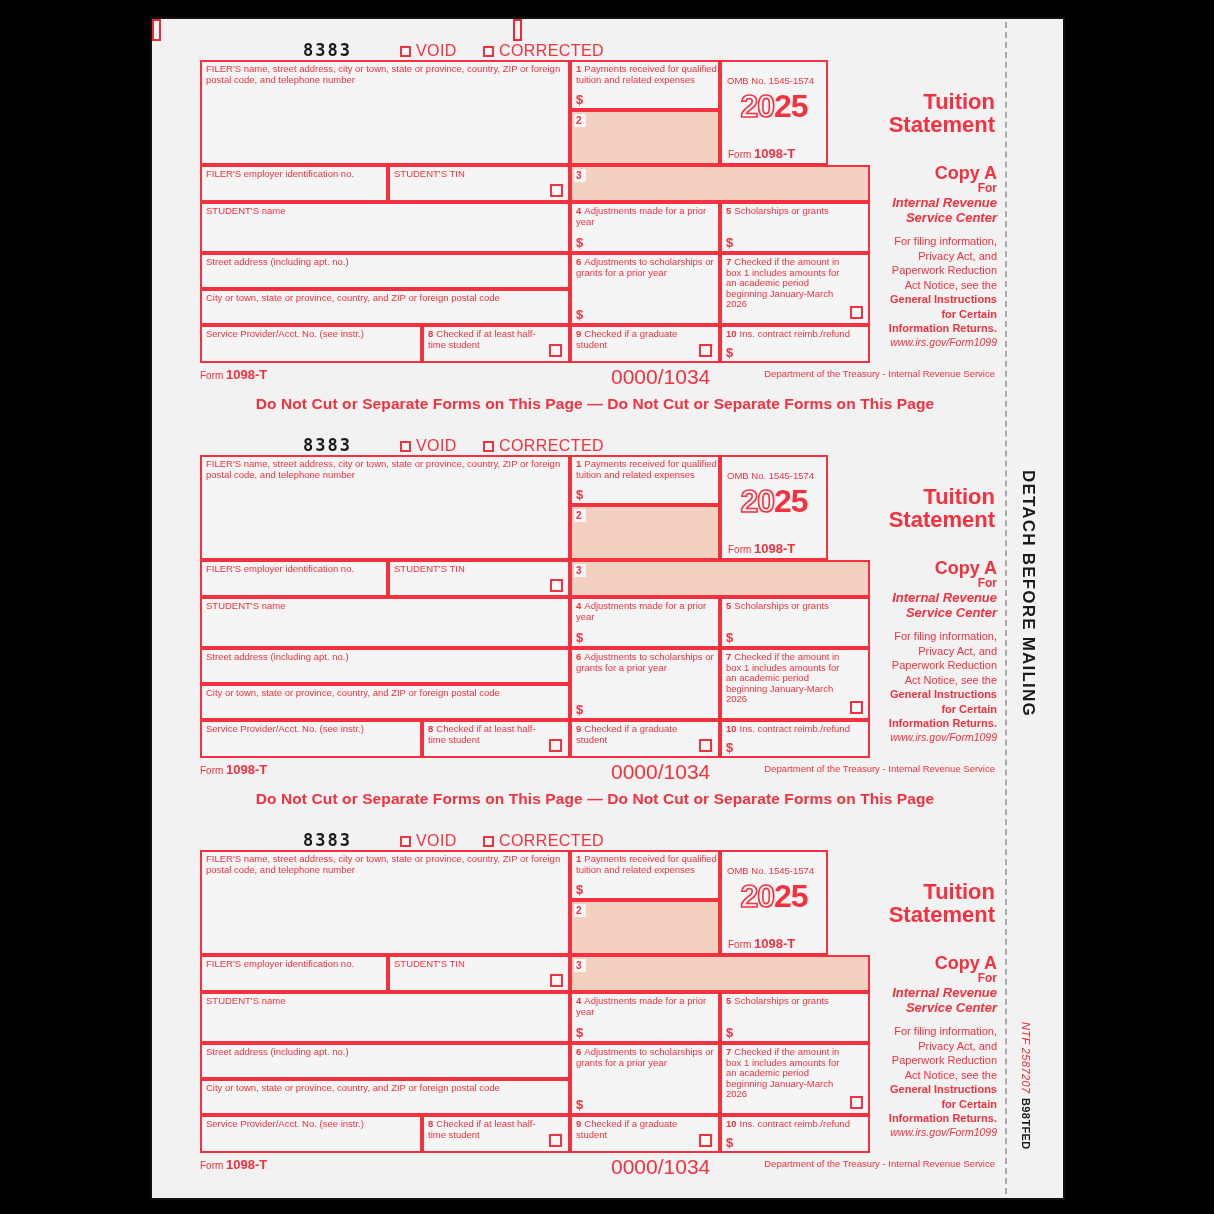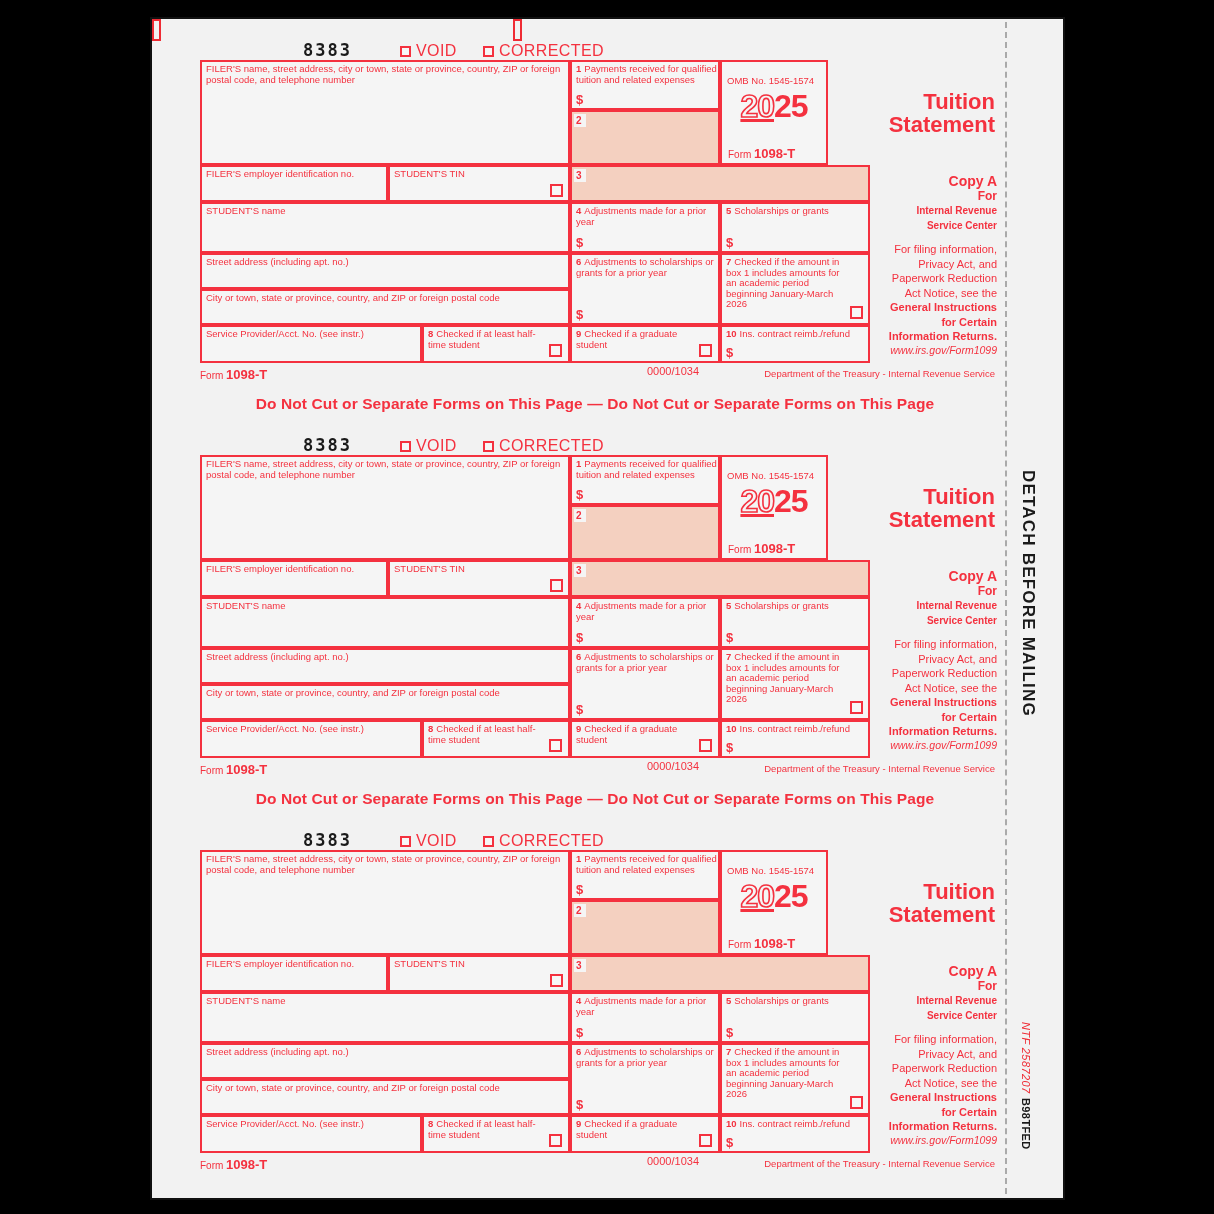--- a/index.html
+++ b/index.html
@@ -66,37 +66,37 @@
   .dol{position:absolute;left:4px;bottom:1px;font-size:13px;font-weight:bold;}
   .mini{
     position:absolute;width:13px;height:13px;border:2px solid #f4313f;
     background:#f7f7f7;box-sizing:border-box;
   }
 
   .omb{position:absolute;box-sizing:border-box;border:2px solid #f4313f;background:#f5f5f5;}
   .ombtxt{position:absolute;left:5px;top:13px;font-size:9.5px;}
   .yr{position:absolute;left:0;top:26px;width:100%;text-align:center;
       font-size:32px;font-weight:bold;letter-spacing:-1px;font-family:"Liberation Sans",sans-serif;}
-  .yr .out{color:transparent;text-decoration:underline;-webkit-text-stroke:1.6px #f4313f;}
+  .yr .out{color:transparent;-webkit-text-stroke:1.6px #f4313f;}
   .ombform{position:absolute;left:6px;bottom:2px;font-size:10px;}
   .ombform b{font-size:13px;}
 
   .rblk{position:absolute;text-align:right;}
   .tuition{font-size:22px;font-weight:bold;line-height:23px;}
-  .copya{font-size:14px;font-weight:bold;line-height:15px;margin-top:8px;}
+  .copya{font-size:18px;font-weight:bold;line-height:15px;}
   .copyfor{font-size:12px;font-weight:bold;}
-  .irsctr{font-size:10px;font-weight:bold;line-height:15px;}
+  .irsctr{font-size:13px;font-weight:bold;line-height:15px;font-style:italic;}
   .notice{font-size:11px;line-height:14.5px;}
   .notice b{font-weight:bold;}
   .url{font-size:10.5px;font-style:italic;}
 
   .footrow{position:absolute;left:5px;width:795px;font-size:10px;}
   .f-left{position:absolute;left:0;top:0;}
   .f-left b{font-size:13px;}
-  .f-mid{position:absolute;left:447px;top:-2px;font-size:11px;}
+  .f-mid{position:absolute;left:411px;top:-2px;font-size:21px;}
   .f-right{position:absolute;right:0;top:1px;font-size:9.5px;}
 
   .donotcut{
     position:absolute;left:0;width:800px;text-align:center;
     font-size:15.5px;font-weight:bold;color:#f4313f;letter-spacing:.1px;
   }
 </style>
 </head>
 <body>
 

